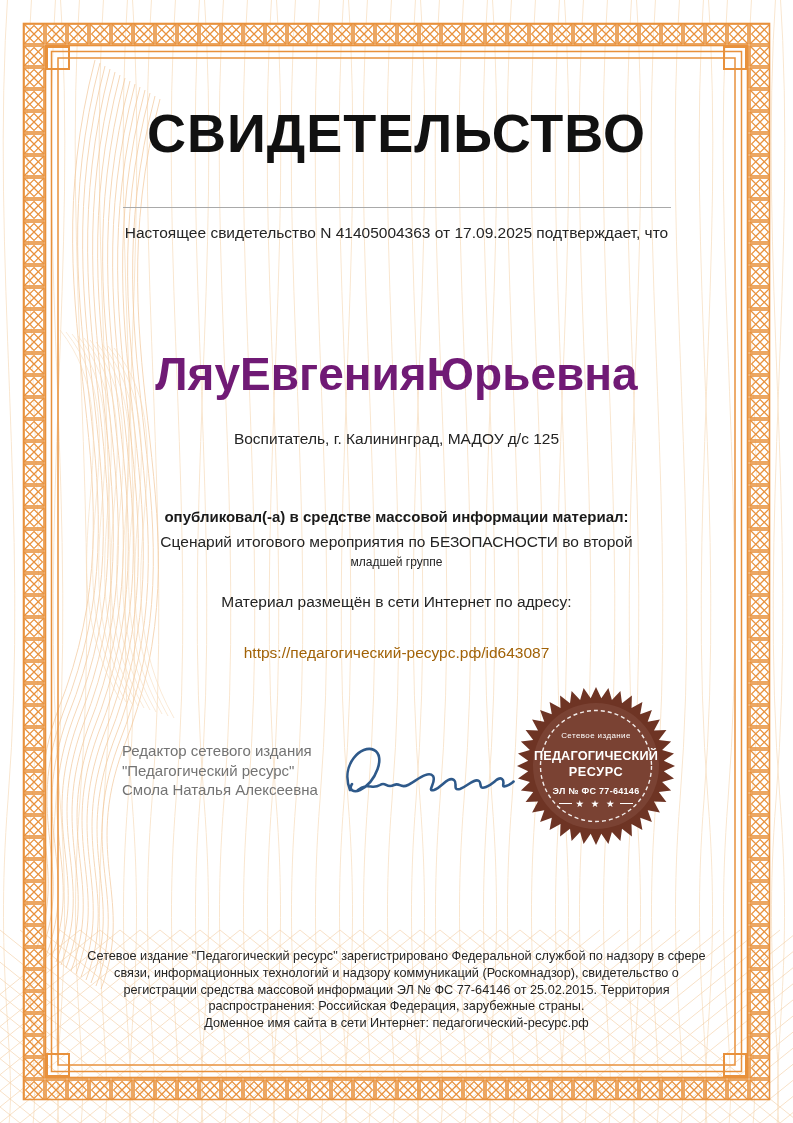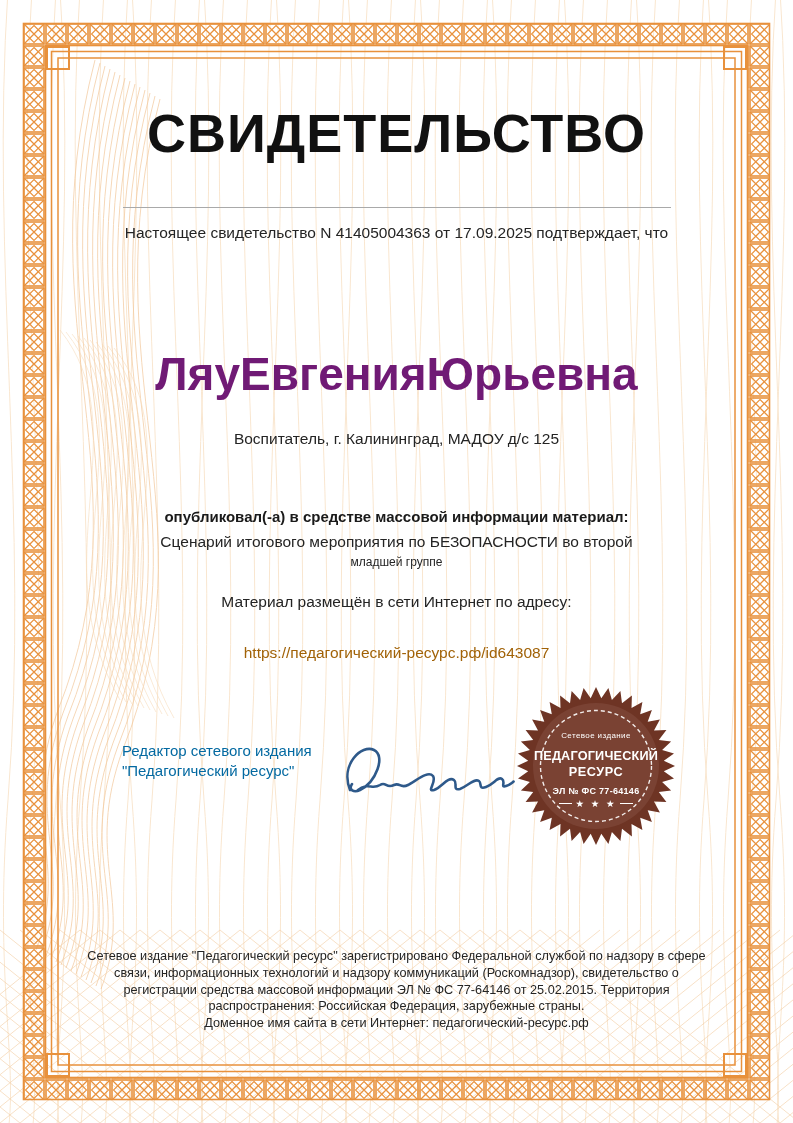--- a/index.html
+++ b/index.html
@@ -15,21 +15,21 @@
   .divider{position:absolute;top:207px;left:123px;width:548px;height:1px;background:#a9a9a9;}
   .statement{top:224px;font-size:15.5px;color:#242424;}
   .name{top:347px;font-size:46px;font-weight:700;color:#701a75;}
   .info{top:430px;font-size:15.5px;color:#242424;}
   .publabel{top:508px;font-size:15px;font-weight:700;color:#1a1a1a;}
   .mat1{top:533px;font-size:15.5px;color:#242424;}
   .mat2{top:555px;font-size:12px;color:#242424;}
   .addr{top:593px;font-size:15.5px;color:#242424;}
   .url{top:608px;font-size:15.5px;color:#a16207;margin-top:36px;}
 
-  .editor{position:absolute;left:122px;top:741px;font-size:15px;line-height:19.5px;color:#0369a1;text-align:left;}
+  .editor{position:absolute;left:122px;top:741px;font-size:15px;line-height:19.5px;color:#737373;text-align:left;}
   .signature{position:absolute;left:336px;top:738px;width:185px;height:72px;}
 
   .seal{position:absolute;left:517px;top:687px;width:158px;height:158px;}
   .seal svg.burst{position:absolute;left:0;top:0;width:158px;height:158px;}
   .seal .stext{position:absolute;left:0;right:0;text-align:center;color:#fff;}
   .seal .s-top{top:44px;font-size:8px;font-weight:400;letter-spacing:.4px;}
   .seal .s-n1{top:61px;font-size:13.5px;font-weight:700;letter-spacing:.2px;transform:scaleX(.94);}
   .seal .s-n2{top:77px;font-size:13.5px;font-weight:700;letter-spacing:.6px;transform:scaleX(.94);}
   .seal .s-reg{top:99px;font-size:9px;font-weight:700;letter-spacing:.3px;}
   .seal .s-stars{top:111px;font-size:9.5px;letter-spacing:2px;}
@@ -182,20 +182,21 @@
   <div class="ctext publabel">опубликовал(-а) в средстве массовой информации материал:</div>
   <div class="ctext mat1">Сценарий итогового мероприятия по БЕЗОПАСНОСТИ во второй</div>
   <div class="ctext mat2">младшей группе</div>
 
   <div class="ctext addr">Материал размещён в сети Интернет по адресу:</div>
   <div class="ctext url">https://педагогический-ресурс.рф/id643087</div>
 
   <div class="editor">
     <div>Редактор сетевого издания</div>
     <div>"Педагогический ресурс"</div>
+    <div>Смола Наталья Алексеевна</div>
   </div>
 
   <svg class="signature" viewBox="0 0 185 72" fill="none" aria-hidden="true">
     <path d="M14,52 C4,26 26,6 38,12 C50,18 40,44 24,52 C18,55 12,52 16,46
              M22,52 C32,44 36,52 44,47 C50,43 50,51 58,47 C64,44 64,51 72,47
              C80,43 92,32 97,38 C101,44 90,54 98,52 C106,49 112,38 118,42
              C122,45 116,53 124,51 C132,48 138,40 143,43 C146,45 142,52 150,49
              C158,46 162,38 166,41 C170,44 164,50 170,48 C176,46 179,42 177,44" stroke="#2e598a" stroke-width="2.6" stroke-linecap="round" stroke-linejoin="round"></path>
   </svg>
 

